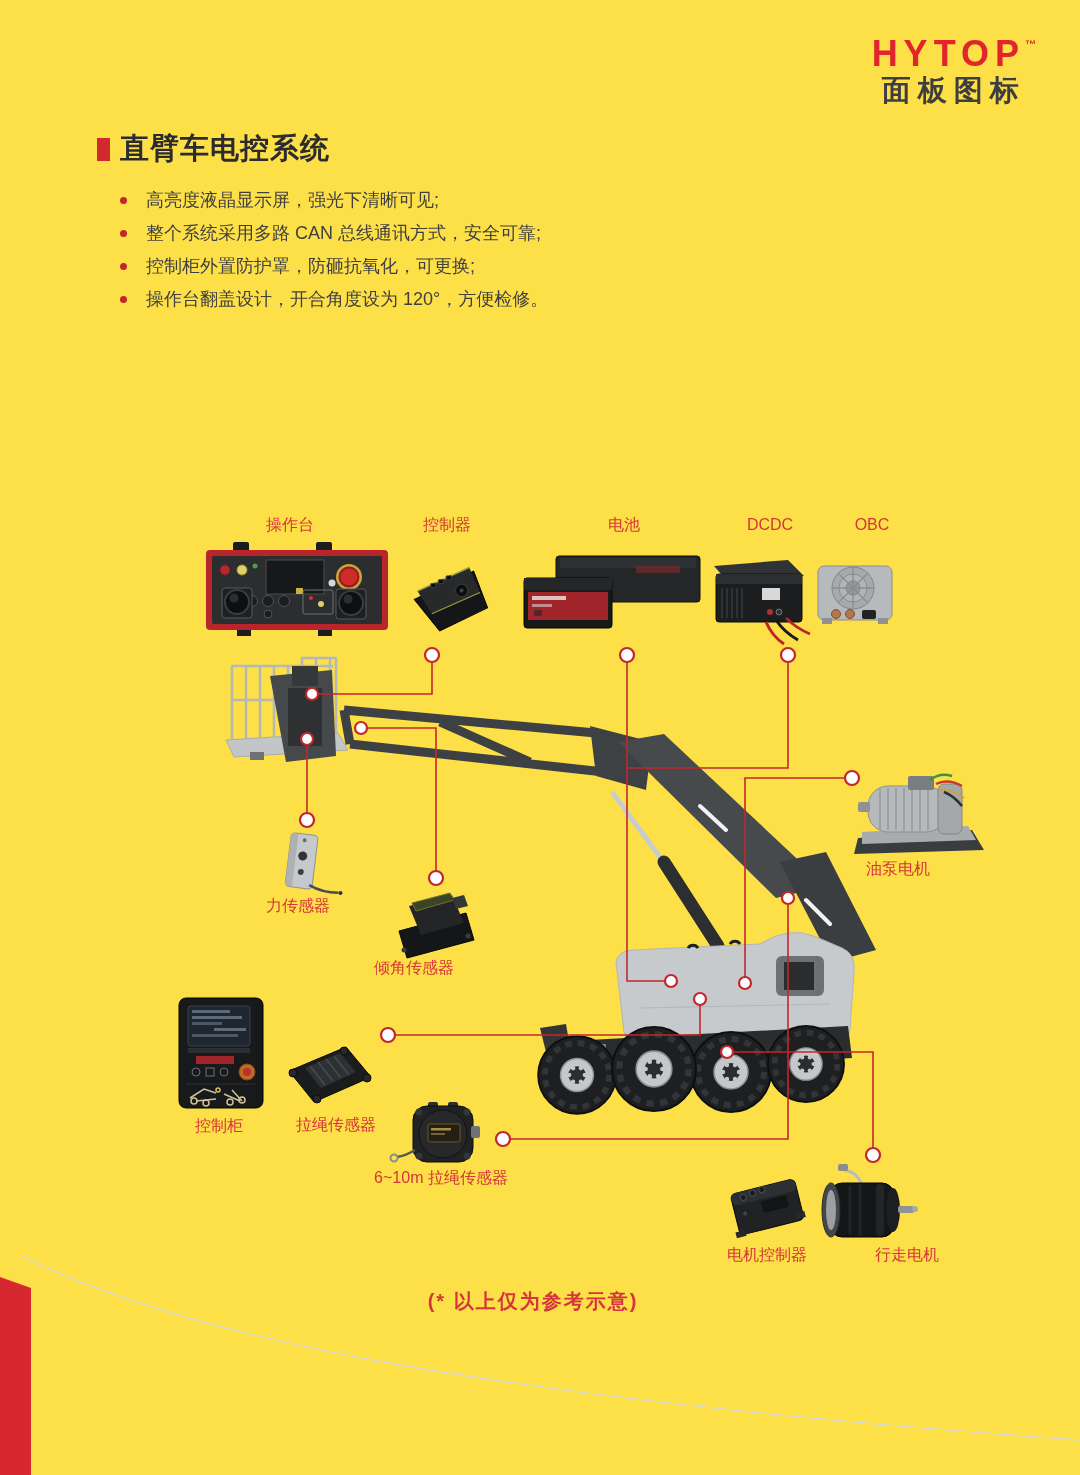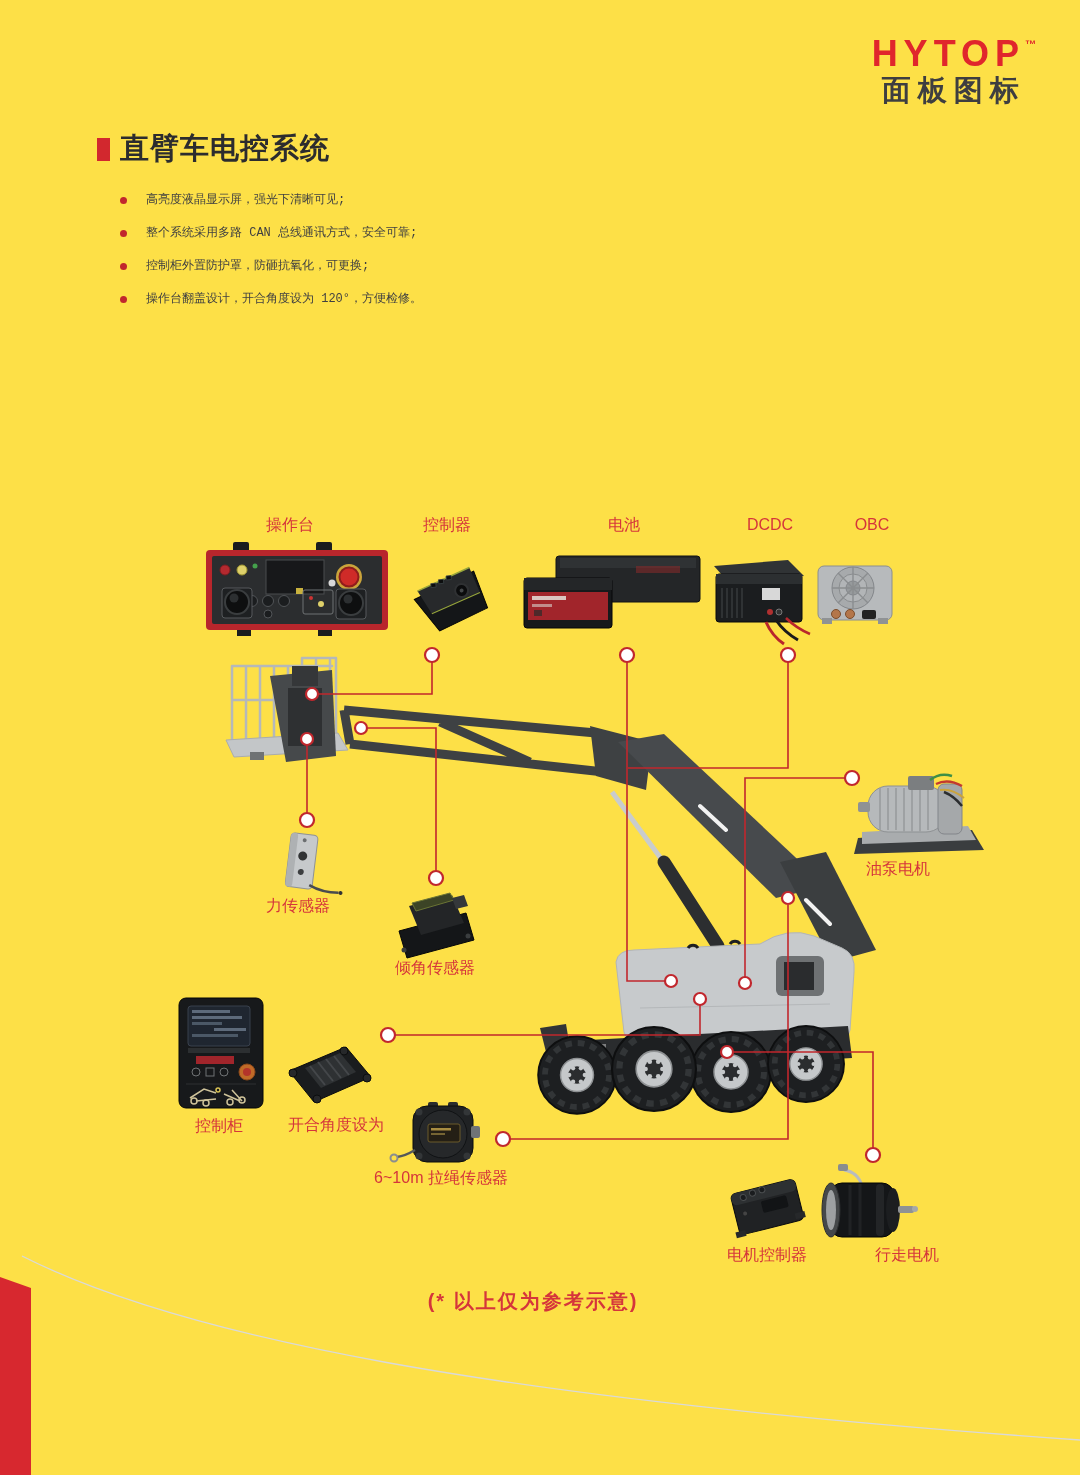--- a/index.html
+++ b/index.html
@@ -14,21 +14,21 @@
   .logo-brand{font-size:36px;font-weight:bold;color:#e0262c;letter-spacing:6px;white-space:nowrap;}
   .logo-brand sup{font-size:11px;letter-spacing:0;vertical-align:18px;}
   .logo-sub{font-size:29px;font-weight:bold;color:#3e3e40;letter-spacing:7px;margin-top:4px;white-space:nowrap;}
   
   .title-row{position:absolute;left:97px;top:129px;display:flex;align-items:center;}
   .title-marker{width:13px;height:23px;background:#d2282e;flex:0 0 auto;}
   .title-row h1{margin:0 0 0 10px;font-size:29px;font-weight:bold;color:#2c2c2e;letter-spacing:1px;}
   
   .features{position:absolute;left:118px;top:184px;margin:0;padding:0;list-style:none;}
   .features li{position:relative;padding-left:28px;height:33px;line-height:33px;
-    font-size:12px;color:#3f3f41;white-space:nowrap;font-family:Liberation Mono, monospace;}
+    font-size:18px;color:#3f3f41;white-space:nowrap;}
   .features .dot{position:absolute;left:2px;top:13px;width:7px;height:7px;border-radius:50%;background:#c1272d;}
   
   .clabel{position:absolute;transform:translateX(-50%);color:#d5353b;font-size:16px;white-space:nowrap;line-height:1.1;}
   
   .footnote{position:absolute;left:533px;top:1288px;transform:translateX(-50%);
     color:#d5353b;font-size:20px;letter-spacing:2px;white-space:nowrap;font-weight:bold;}
   
   .cl{stroke:#c1272d;stroke-width:1.6;fill:none;}
   .ring{fill:#ffffff;stroke:#c1272d;stroke-width:2.2;}
   .rail{stroke:#b5b8ba;stroke-width:2.5;fill:none;stroke-linecap:round;}
@@ -342,23 +342,23 @@
     <li><span class="dot"></span><span>操作台翻盖设计，开合角度设为 120°，方便检修。</span></li>
   </ul>
 
   <div class="clabel" style="left:290px;top:516px">操作台</div>
   <div class="clabel" style="left:447px;top:516px">控制器</div>
   <div class="clabel" style="left:624px;top:516px">电池</div>
   <div class="clabel" style="left:770px;top:516px">DCDC</div>
   <div class="clabel" style="left:872px;top:516px">OBC</div>
 
   <div class="clabel" style="left:298px;top:897px">力传感器</div>
-  <div class="clabel" style="left:435px;top:959px">倾角传感器</div>
+  <div class="clabel" style="left:414px;top:959px">倾角传感器</div>
   <div class="clabel" style="left:898px;top:860px">油泵电机</div>
   <div class="clabel" style="left:219px;top:1117px">控制柜</div>
-  <div class="clabel" style="left:336px;top:1116px">开合角度设为</div>
+  <div class="clabel" style="left:336px;top:1116px">拉绳传感器</div>
   <div class="clabel" style="left:441px;top:1169px">6~10m 拉绳传感器</div>
   <div class="clabel" style="left:767px;top:1246px">电机控制器</div>
   <div class="clabel" style="left:907px;top:1246px">行走电机</div>
 
   <div class="footnote">(* 以上仅为参考示意)</div>
 
 </div>
 
 </body></html>

